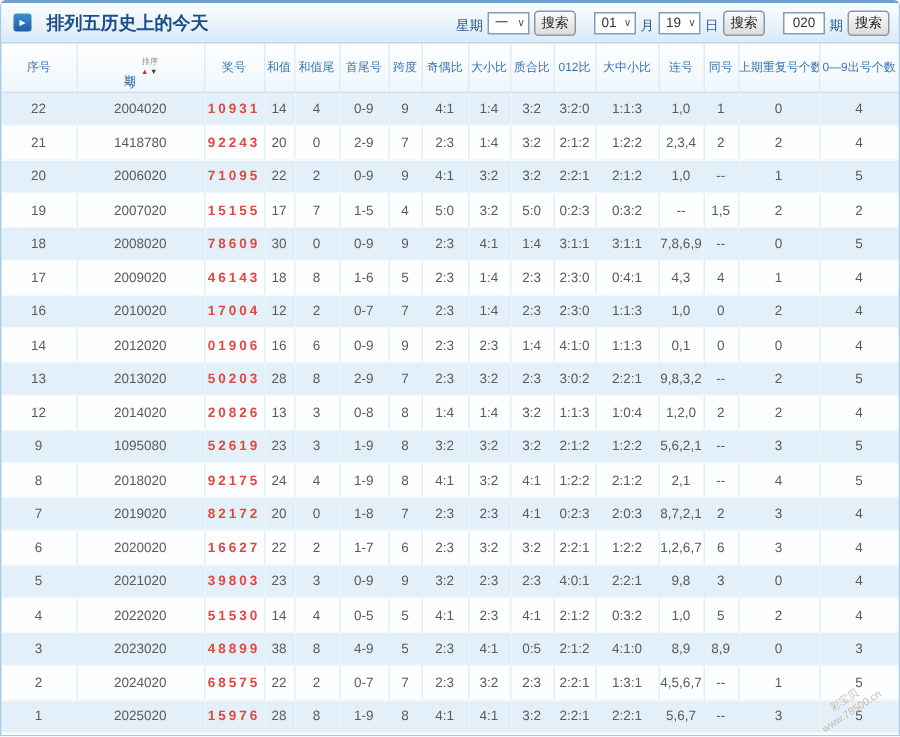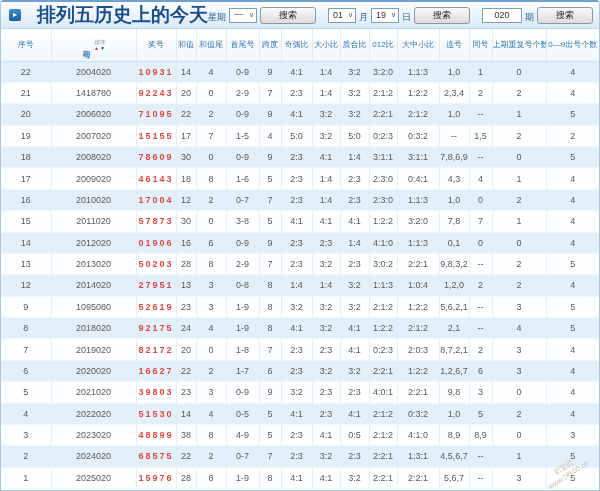--- a/index.html
+++ b/index.html
@@ -25,49 +25,49 @@
     border-bottom: 1px solid #bcd6ec;
   }
   .title-icon {
     width: 12px; height: 12px;
     border-radius: 2px;
     background: linear-gradient(#3f8fd0, #1a5ea6);
     color: #fff; font-size: 8px; line-height: 12px;
     text-align: center; flex: 0 0 auto;
   }
   .title-text {
-    margin-left: 16px;
-    color: #1c4e8c; font-size: 19px; font-weight: bold;
+    margin-left: 10px;
+    color: #1c4e8c; font-size: 12px; font-weight: bold;
     white-space: nowrap;
   }
   .controls {
     margin-left: auto;
     display: flex; align-items: center;
     font-size: 9px; color: #2a5d94; white-space: nowrap;
   }
   .ctl-label { margin: 4px 3px 0 0; }
   .dropdown {
     display: inline-flex; align-items: center; justify-content: space-between;
     min-width: 28px; height: 15px;
     border: 1px solid #7f9db9; background: #fff;
     padding: 0 2px 0 4px; color: #333;
     margin-right: 3px; cursor: default;
   }
   .dd-arrow { font-size: 7px; color: #555; margin-left: 3px; }
   .btn {
     height: 17px;
     display: inline-flex; align-items: center;
-    padding: 0 18px;
+    padding: 0 4px;
     border: 1px solid #8c98a4; border-radius: 3px;
     background: linear-gradient(#fafafa, #dcdcdc);
     color: #222; font-size: 9px; cursor: pointer;
   }
   .gap { width: 12px; }
   .issue-input {
-    width: 40px; height: 15px;
+    width: 28px; height: 15px;
     border: 1px solid #7f9db9;
     font-size: 9px; text-align: center; color: #333;
     margin-right: 3px;
     font-family: "Liberation Sans", sans-serif;
   }
   
   table {
     width: 598px; height: 460px;
     table-layout: fixed; border-collapse: collapse;
   }
@@ -327,38 +327,20 @@
           <td>1:4</td>
           <td>2:3</td>
           <td>2:3:0</td>
           <td>1:1:3</td>
           <td>1,0</td>
           <td>0</td>
           <td>2</td>
           <td>4</td>
         </tr>
         <tr>
-          <td>15</td>
-          <td>2011020</td>
-          <td class="award">57873</td>
-          <td>30</td>
-          <td>0</td>
-          <td>3-8</td>
-          <td>5</td>
-          <td>4:1</td>
-          <td>4:1</td>
-          <td>4:1</td>
-          <td>1:2:2</td>
-          <td>3:2:0</td>
-          <td>7,8</td>
-          <td>7</td>
-          <td>1</td>
-          <td>4</td>
-        </tr>
-        <tr>
           <td>14</td>
           <td>2012020</td>
           <td class="award">01906</td>
           <td>16</td>
           <td>6</td>
           <td>0-9</td>
           <td>9</td>
           <td>2:3</td>
           <td>2:3</td>
           <td>1:4</td>
@@ -383,21 +365,21 @@
           <td>3:0:2</td>
           <td>2:2:1</td>
           <td>9,8,3,2</td>
           <td>--</td>
           <td>2</td>
           <td>5</td>
         </tr>
         <tr>
           <td>12</td>
           <td>2014020</td>
-          <td class="award">27951</td>
+          <td class="award">20826</td>
           <td>13</td>
           <td>3</td>
           <td>0-8</td>
           <td>8</td>
           <td>1:4</td>
           <td>1:4</td>
           <td>3:2</td>
           <td>1:1:3</td>
           <td>1:0:4</td>
           <td>1,2,0</td>

